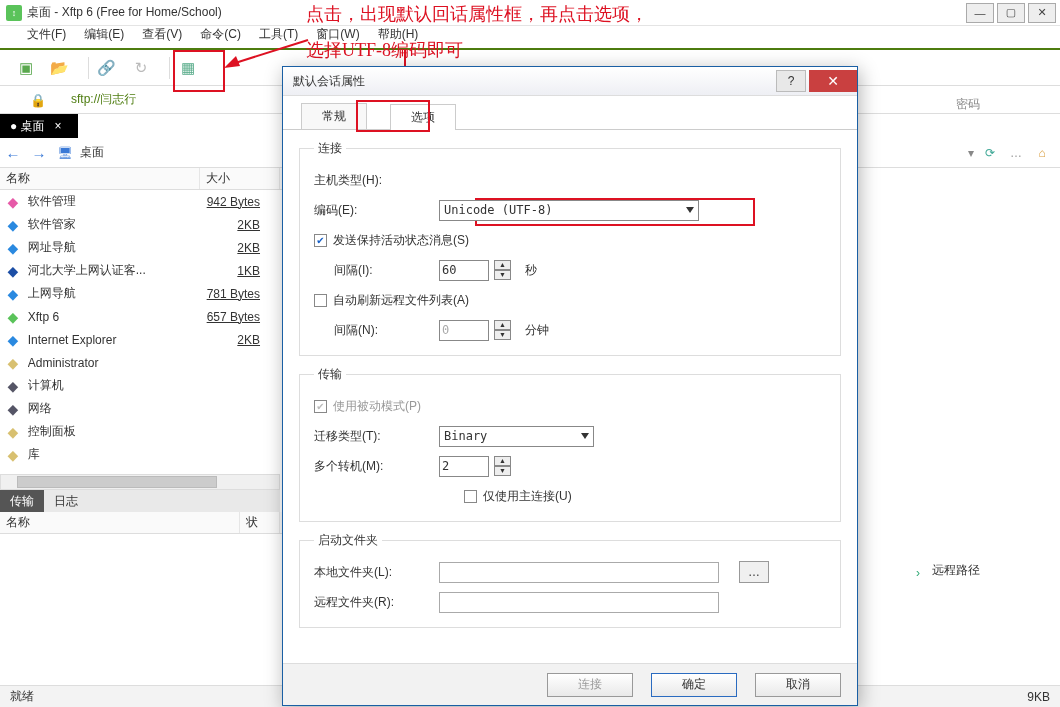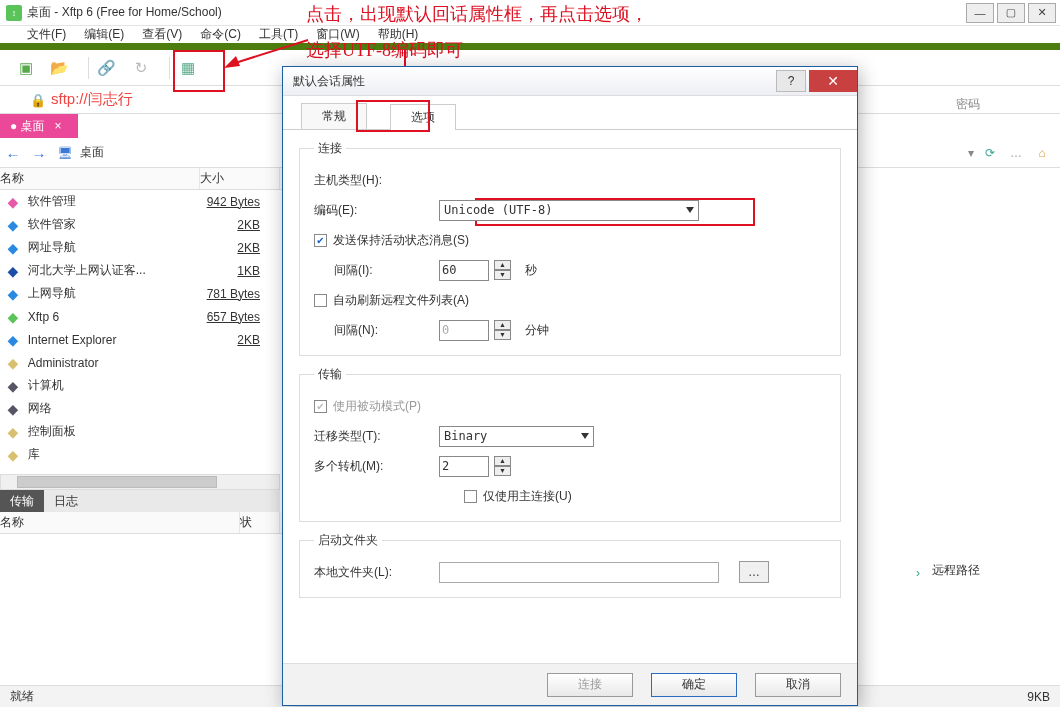--- a/index.html
+++ b/index.html
@@ -1,42 +1,42 @@
 <!DOCTYPE html>
 <html><head>
 <meta charset="utf-8">
 <style>
   * { box-sizing: border-box; }
   body { margin:0; padding:0; font-family: "Microsoft YaHei", Tahoma, sans-serif; font-size:12px; background:#fff; color:#333; width:1060px; height:707px; position:relative; }
   .window-title { height:26px; display:flex; align-items:center; padding-left:6px; background:#fff; border-bottom:1px solid #e4e4e4; }
   .window-title .icon { width:16px; height:16px; margin-right:5px; background:#5ac35a; border-radius:2px; display:flex; align-items:center; justify-content:center; font-size:9px; color:#fff;}
   .window-min-btns { margin-left:auto; display:flex; padding-right:4px;}
   .win-btn { width:28px; height:20px; border:1px solid #aaa; margin-left:3px; background:#eee; display:flex; align-items:center; justify-content:center; font-size:11px; color:#444;}
-  .menu-bar { height:24px; display:flex; align-items:flex-start; padding-left:18px; border-bottom:7px solid #4d7c0f;}
+  .menu-bar { height:24px; display:flex; align-items:flex-start; padding-left:18px; border-bottom:2px solid #4d7c0f;}
   .menu-item { padding:0 9px; cursor:default;}
   .tool-bar { height:36px; display:flex; align-items:center; padding-left:14px; border-bottom:1px solid #ddd;}
   .tool-icon { width:24px; height:24px; margin-right:10px; display:inline-flex; align-items:center; justify-content:center; font-size:15px; }
   .tool-sep { width:1px; height:22px; background:#ddd; margin:0 6px;}
   .red-annotation { position:absolute; color:#d12; font-size:18px; font-family: Liberation Serif, serif;}
   .red-box { position:absolute; border:2px solid #d12;}
   .arrow-svg { position:absolute; pointer-events:none;}
   .addr-bar { height:28px; display:flex; align-items:center; border-bottom:1px solid #ddd; padding-left:30px;}
   .addr-lock { width:14px; height:14px; margin-right:5px; color:#c4a92c; font-size:13px;}
-  .addr-input { border:none; outline:none; font-size:15px; color:#ef4444; width:200px; }
+  .addr-input { border:none; outline:none; font-size:12px; color:#4d7c0f; width:200px;margin-left:20px; }
   .password-label { position:absolute; right:80px; top:96px; color:#888; font-size:12px;margin-left:14px;}
   .sidebar-tab { height:24px; display:flex; align-items:center; }
-  .sidebar-tab .tab { background:#ec4899; color:#fff; height:24px; line-height:24px; padding:0 16px 0 10px;}
+  .sidebar-tab .tab { background:#000000; color:#fff; height:24px; line-height:24px; padding:0 16px 0 10px;}
   .sidebar-tab .tab-x { margin-left:10px; cursor:default;}
   .nav-row { height:30px; display:flex; align-items:center; border-bottom:1px solid #ddd;}
   .nav-arrow { width:26px; display:inline-flex; align-items:center; justify-content:center; color:#3a79d6; font-size:15px;}
   .nav-icon { width:18px; height:18px; margin-left:4px; margin-right:6px; display:inline-flex; align-items:center; justify-content:center;}
   .nav-right { margin-left:auto; display:flex; align-items:center; padding-right:8px; }
   .nav-right .mini { width:20px; height:20px; margin-left:6px; display:flex; align-items:center; justify-content:center;}
   .list-header { height:22px; display:flex; border-bottom:1px solid #ddd; background:#fafafa;}
-  .lh-col { display:flex; align-items:center; padding-left:0; border-right:1px solid #e6e6e6;}
+  .lh-col { display:flex; align-items:center; padding-left:6px; border-right:1px solid #e6e6e6;}
   .lh-name { width:200px;} .lh-size { width:80px;}
   .file-list { }
   .file-row { height:23px; display:flex; align-items:center; padding-left:4px;}
   .file-icon { width:18px; height:18px; margin-right:6px; display:inline-flex; align-items:center; justify-content:center; font-size:14px;}
   .file-name { width:178px; overflow:hidden; text-overflow:ellipsis; white-space:nowrap;}
   .file-size { width:80px; text-align:right; padding-right:22px;text-decoration:underline;}
   .list-container { height:300px; overflow:hidden; position:relative;}
   .scroll-bar-h { position:absolute; left:0; bottom:0; height:16px; width:280px; background:#f0f0f0; border:1px solid #ddd;}
   .scroll-thumb { position:absolute; left:16px; top:1px; height:12px; width:200px; background:#ccc; border:1px solid #bbb;}
   .log-tabs { height:22px; display:flex; background:#e9e9e9; width:280px;}
@@ -322,20 +322,24 @@
       </div>
     </fieldset>
 
     <fieldset>
       <legend>启动文件夹</legend>
       <div class="form-row">
         <span class="form-label">本地文件夹(L):</span>
         <input class="text-input" style="">
         <div class="browse-btn">…</div>
       </div>
+      <div class="form-row">
+        <span class="form-label">远程文件夹(R):</span>
+        <input class="text-input" style="">
+      </div>
     </fieldset>
   </div>
 
   <div class="dlg-footer">
     <div class="dlg-btn disabled">连接</div>
     <div class="dlg-btn primary">确定</div>
     <div class="dlg-btn">取消</div>
   </div>
 </div>
 

